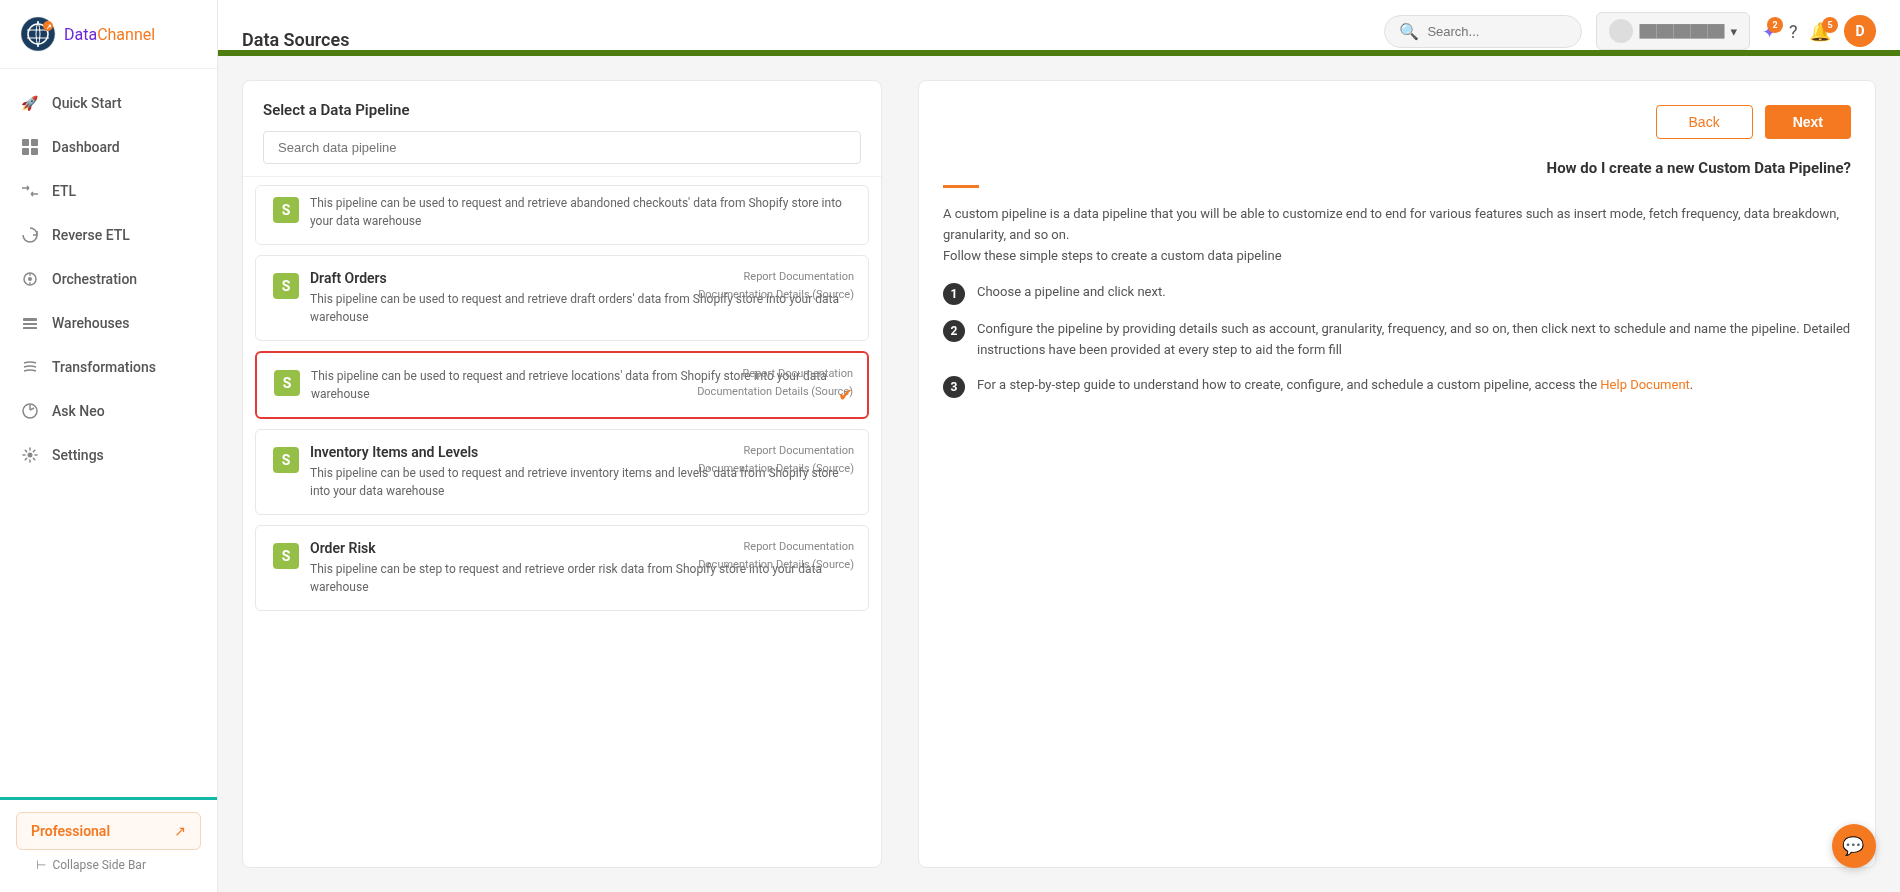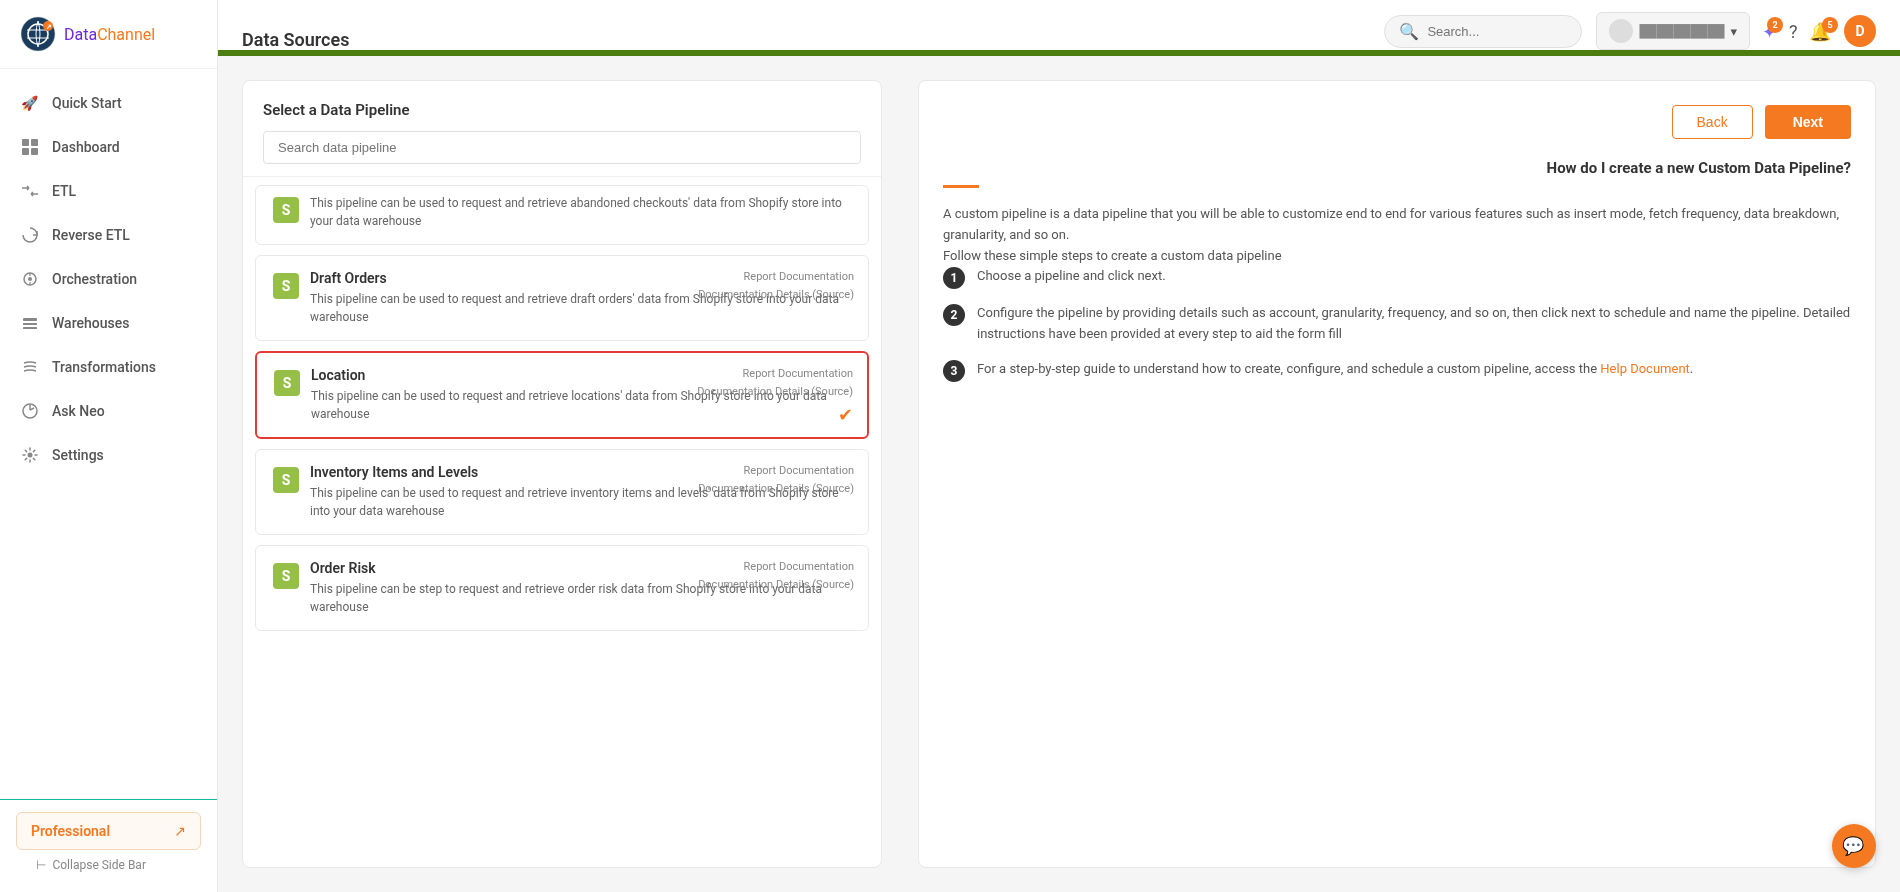--- a/index.html
+++ b/index.html
@@ -51,21 +51,21 @@
       height: 20px;
       margin-right: 12px;
       display: flex;
       align-items: center;
       justify-content: center;
       flex-shrink: 0;
     }
 
     .sidebar-bottom {
       padding: 12px 16px;
-      border-top: 1px solid #14b8a6;
+      border-top: 3px solid #14b8a6;
     }
     .professional-box {
       background: #fff8f3;
       border: 1px solid #f5d5b8;
       border-radius: 6px;
       padding: 10px 14px;
       display: flex;
       align-items: center;
       justify-content: space-between;
       cursor: pointer;
@@ -313,21 +313,21 @@
       padding: 24px;
       overflow-y: auto;
     }
     .action-buttons {
       display: flex;
       justify-content: flex-end;
       gap: 12px;
       margin-bottom: 20px;
     }
     .btn-back {
-      padding: 8px 24px;
+      padding: 8px 32px;
       border: 1px solid #f47920;
       background: #fff;
       color: #f47920;
       border-radius: 4px;
       font-size: 14px;
       font-weight: 500;
       cursor: pointer;
     }
     .btn-next {
       padding: 0 28px;
@@ -349,21 +349,21 @@
     .help-accent-line {
       width: 36px;
       height: 3px;
       background: #f47920;
       margin-bottom: 16px;
     }
     .help-intro {
       font-size: 13px;
       color: #555;
       line-height: 1.6;
-      margin-bottom: 0;
+      margin-bottom: 16px;
     }
     .help-steps {
       list-style: none;
       display: flex;
       flex-direction: column;
       gap: 14px;
     }
     .help-step {
       display: flex;
       gap: 12px;
@@ -608,21 +608,20 @@
             <span class="pipeline-link">Documentation Details (Source)</span>
           </div>
         </div>
 
         <div class="pipeline-item selected">
           <div class="pipeline-item-header">
             <div class="pipeline-item-icon">
               <div class="shopify-icon">S</div>
             </div>
             <div class="pipeline-item-content">
-              <div class="pipeline-item-title">Location</div>
               <div class="pipeline-item-desc">This pipeline can be used to request and retrieve locations' data from Shopify store into your data warehouse</div>
             </div>
           </div>
           <div class="pipeline-item-links">
             <span class="pipeline-link">Report Documentation</span>
             <span class="pipeline-link">Documentation Details (Source)</span>
           </div>
           <span class="selected-check">✔</span>
         </div>
 

